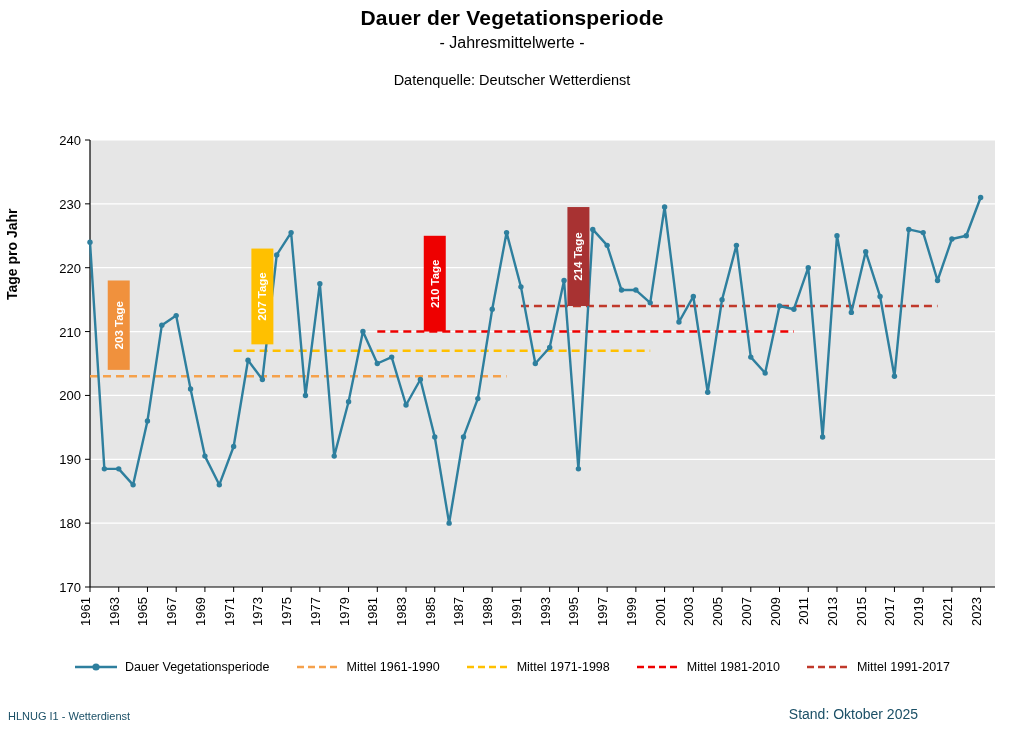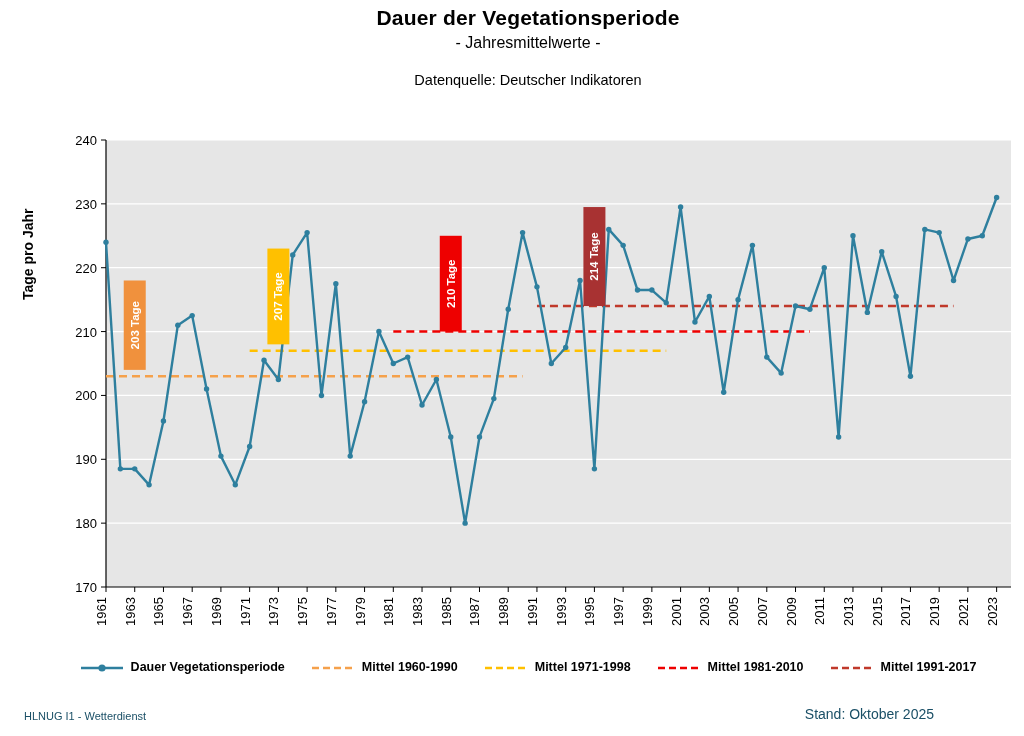--- a/index.html
+++ b/index.html
@@ -13,21 +13,20 @@
     font-family: "Liberation Sans", sans-serif;
     color: #000000;
     position: relative;
     overflow: hidden;
   }
   #chart-root {
     position: absolute;
     left: 0; top: 0;
     width: 928px;
     height: 736px;
-    margin-left: 16px;
   }
   .title-block {
     position: absolute;
     left: 0;
     top: 6px;
     width: 1024px;
     text-align: center;
   }
   .chart-title {
     font-size: 21px;
@@ -73,41 +72,40 @@
     top: 660px;
     width: 1024px;
     display: flex;
     justify-content: center;
     align-items: center;
     gap: 26px;
     font-size: 12.5px;
   }
   .legend-item {
     display: flex;
-    align-items: flex-end;
+    align-items: center;
     gap: 7px;
     white-space: nowrap;
-    font-weight: bold;
   }
   .legend-swatch {
     width: 44px;
     height: 12px;
     position: relative;
   }
   .legend-swatch svg { display: block; }
   svg text { font-family: "Liberation Sans", sans-serif; }
 </style>
 </head>
 <body>
 
 <div id="chart-root">
   <div class="title-block">
     <div class="chart-title">Dauer der Vegetationsperiode</div>
     <div class="chart-subtitle">- Jahresmittelwerte -</div>
-    <div class="chart-source">Datenquelle: Deutscher Indikatoren</div>
+    <div class="chart-source">Datenquelle: Deutscher Wetterdienst</div>
   </div>
 
   <div class="ylabel">Tage pro Jahr</div>
 
   <svg id="plot" width="1024" height="660" viewBox="0 0 1024 660" style="position:absolute; left:0; top:0;">
       <rect x="90" y="140" width="905" height="447" fill="#e6e6e6"></rect>
       <line x1="85" y1="587" x2="90" y2="587" stroke="#000" stroke-width="1"></line>
       <text x="81" y="592" text-anchor="end" font-size="13" fill="#000">170</text>
       <line x1="90" y1="523.1428571428571" x2="995" y2="523.1428571428571" stroke="#ffffff" stroke-width="1.2"></line>
       <line x1="85" y1="523.1428571428571" x2="90" y2="523.1428571428571" stroke="#000" stroke-width="1"></line>
@@ -283,21 +281,21 @@
           </svg>
         </span>
         <span>Dauer Vegetationsperiode</span>
       </div>
       <div class="legend-item">
         <span class="legend-swatch">
           <svg width="44" height="12">
             <line x1="1" y1="6" x2="43" y2="6" stroke="#f5a14b" stroke-width="2.6" stroke-dasharray="7,4"></line>
           </svg>
         </span>
-        <span>Mittel 1960-1990</span>
+        <span>Mittel 1961-1990</span>
       </div>
       <div class="legend-item">
         <span class="legend-swatch">
           <svg width="44" height="12">
             <line x1="1" y1="6" x2="43" y2="6" stroke="#ffc000" stroke-width="2.6" stroke-dasharray="7,4"></line>
           </svg>
         </span>
         <span>Mittel 1971-1998</span>
       </div>
       <div class="legend-item">

